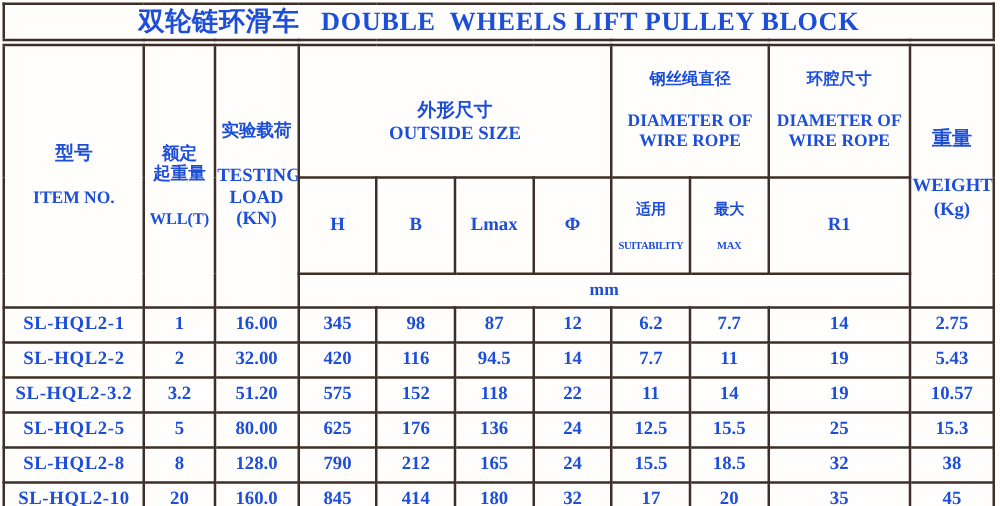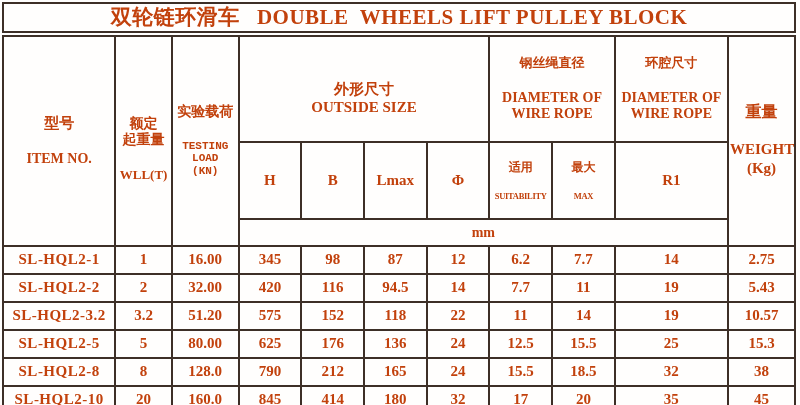--- a/index.html
+++ b/index.html
@@ -1,20 +1,20 @@
 <!DOCTYPE html>
 <html><head>
 <meta charset="utf-8">
 <style>
   html,body{margin:0;padding:0;background:#ffffff;}
   .sheet{
     width:800px;height:405px;box-sizing:border-box;
     padding:2px 3px 5px 2px;
     font-family:"Liberation Serif","DejaVu Serif",serif;
-    color:#c2410c;background:#fffefd;
+    color:#1d4ed8;background:#fffefd;
   }
   table.spec{
     width:794px;height:396px;border-collapse:collapse;table-layout:fixed;
     background:#fffefd;
   }
   table.spec th,table.spec td{
     border:2px solid #3d2f27;
     text-align:center;vertical-align:middle;
     padding:0 1px;overflow:hidden;
     font-weight:bold;
@@ -34,21 +34,21 @@
   .zh{display:block;font-size:15px;}
   .en{display:block;font-size:13px;}
   .inline .zh,.inline .en{display:inline;font-size:15px;}
   th.small-hdr .zh{font-size:13px;line-height:1.25;}
   th.small-hdr .en{font-size:14px;line-height:1.15;}
   th.tiny-hdr .zh{font-size:12px;line-height:1.2;}
   th.tiny-hdr .en{font-size:8.5px;line-height:1.1;letter-spacing:-.3px;}
   th.wll-hdr .zh{font-size:14px;line-height:1.2;margin-top:16px;}
   th.wll-hdr .en{font-size:13px;}
   th.test-hdr .zh{font-size:14px;line-height:1.2;}
-  th.test-hdr .en{font-size:11px;line-height:1.15;font-family:Liberation Mono, monospace;}
+  th.test-hdr .en{font-size:15px;line-height:1.15;}
   th.weight-hdr .zh{font-size:16px;}
   th.weight-hdr .en{font-size:15px;line-height:1.3;}
   th.item-hdr .zh{font-size:15px;}
   th.item-hdr .en{font-size:14px;}
 </style>
 </head>
 <body>
 
 <div class="sheet">
   <table class="spec">

